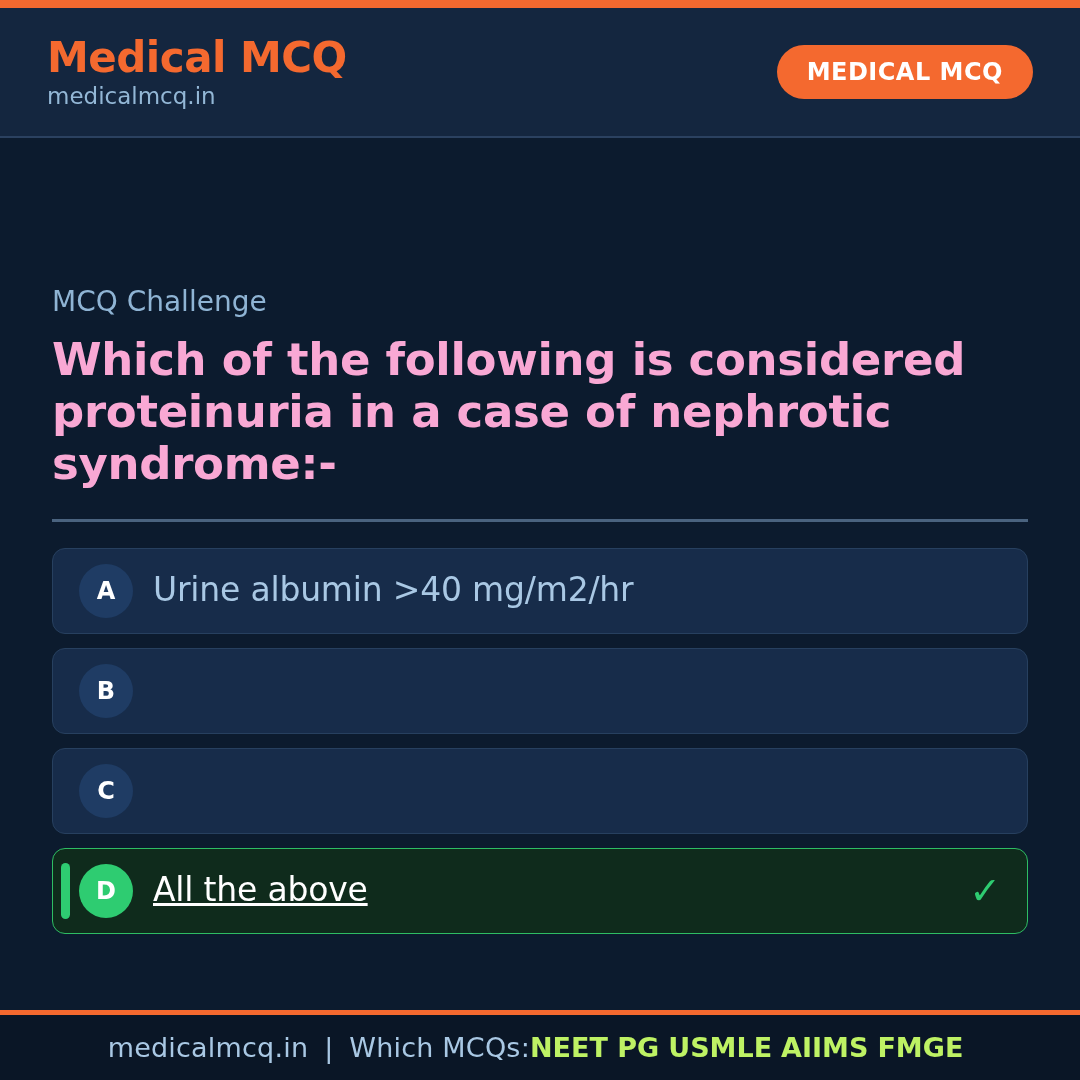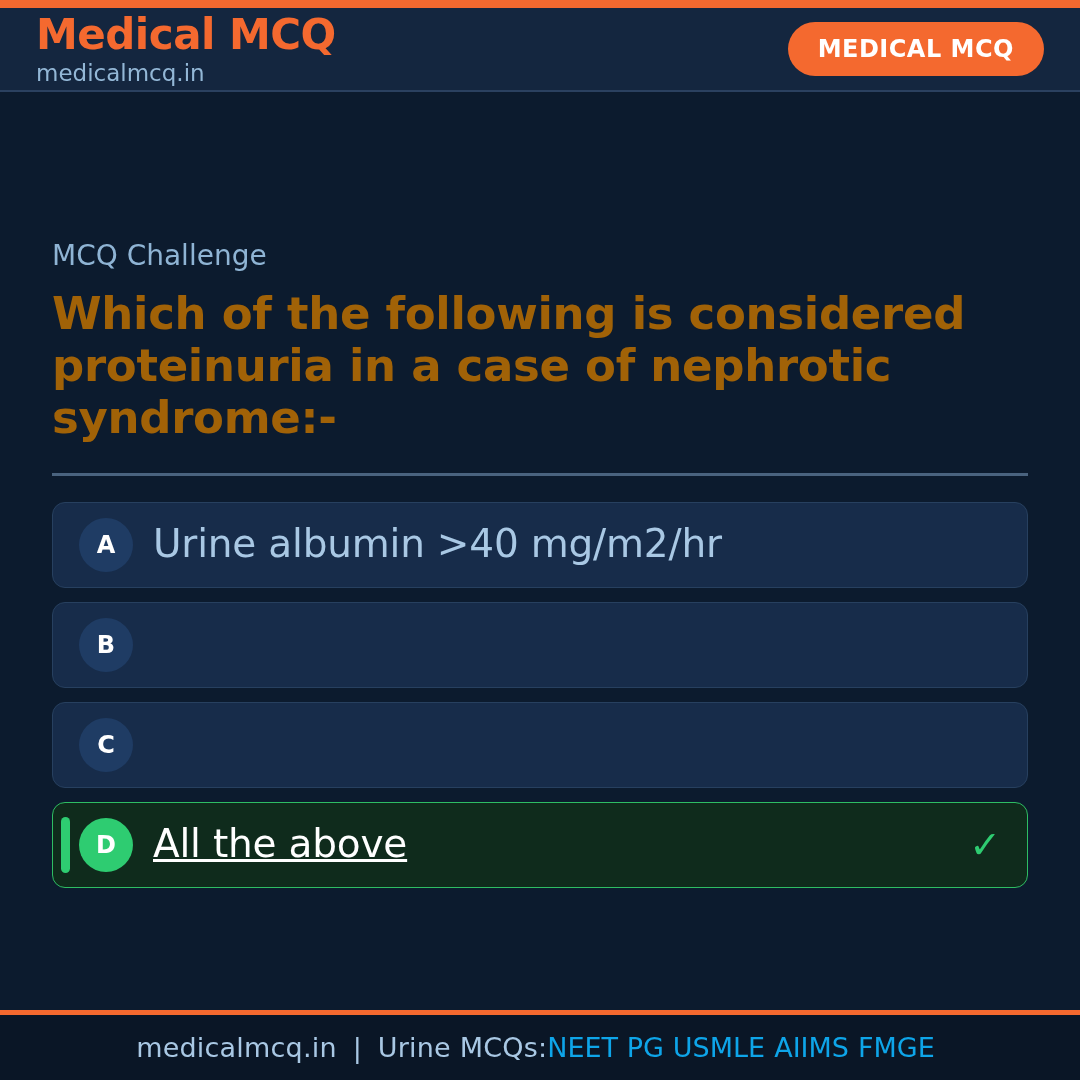--- a/index.html
+++ b/index.html
@@ -26,29 +26,29 @@
   .top-accent {
     height: 8px;
     width: 100%;
     background: #f4692f;
     flex: 0 0 auto;
   }
 
   
   .header {
     position: relative;
-    height: 84px;
+    height: 130px;
     flex: 0 0 auto;
     background: #14263f;
     border-bottom: 2px solid #2b4straight;
     border-bottom: 2px solid #2b4160;
     display: flex;
     align-items: center;
     justify-content: space-between;
-    padding: 0 36px;
+    padding: 0 47px;
     box-sizing: border-box;
   }
   .brand-block {
     display: flex;
     flex-direction: column;
     justify-content: center;
     line-height: 1;
   }
   .brand-title {
     font-size: 42px;
@@ -84,21 +84,21 @@
   .kicker {
     margin-top: 150px;
     font-size: 28px;
     color: #8fb4d4;
     line-height: 1;
   }
   .question {
     margin-top: 18px;
     font-size: 45px;
     font-weight: bold;
-    color: #a16207;
+    color: #f9a8d4;
     line-height: 1.16;
     letter-spacing: -0.3px;
     max-width: 960px;
   }
   .divider {
     margin-top: 28px;
     height: 3px;
     background: #4a637f;
     width: 100%;
   }
@@ -129,21 +129,21 @@
     background: #1f3c64;
     color: #ffffff;
     font-size: 24px;
     font-weight: bold;
     display: flex;
     align-items: center;
     justify-content: center;
     margin-right: 20px;
   }
   .option .otext {
-    font-size: 39px;
+    font-size: 33px;
     color: #a9c8e4;
     line-height: 1.1;
     letter-spacing: -0.2px;
   }
   .option .check {
     margin-left: auto;
     font-size: 38px;
     color: #2ecc71;
     line-height: 1;
     visibility: hidden;
@@ -198,22 +198,23 @@
     letter-spacing: 0.2px;
     white-space: nowrap;
   }
   .footer-sep {
     font-size: 27px;
     color: #a9c8e4;
     padding: 0 16px;
   }
   .footer-tags {
     font-size: 27px;
-    color: #0ea5e9;
+    color: #bef264;
     white-space: nowrap;
+    font-weight: bold;
   }
   .footer-tags .tag { padding-right: 9px; }
 </style>
 </head>
 <body>
 
 <div class="page">
 
   <div class="top-accent"></div>
 
@@ -251,18 +252,18 @@
           <div class="check">✓</div>
         </div>
       </div>
   </div>
 
   <div class="footer-wrap">
     <div class="footer-rule"></div>
     <div class="footer">
       <span class="footer-text">medicalmcq.in</span>
       <span class="footer-sep">|</span>
-      <span class="footer-text">Urine MCQs:</span>
+      <span class="footer-text">Which MCQs:</span>
       <span class="footer-tags" id="footer-tags"><span class="tag">NEET PG</span><span class="tag">USMLE</span><span class="tag">AIIMS</span><span class="tag">FMGE</span></span>
     </div>
   </div>
 
 </div>
 
 </body></html>

